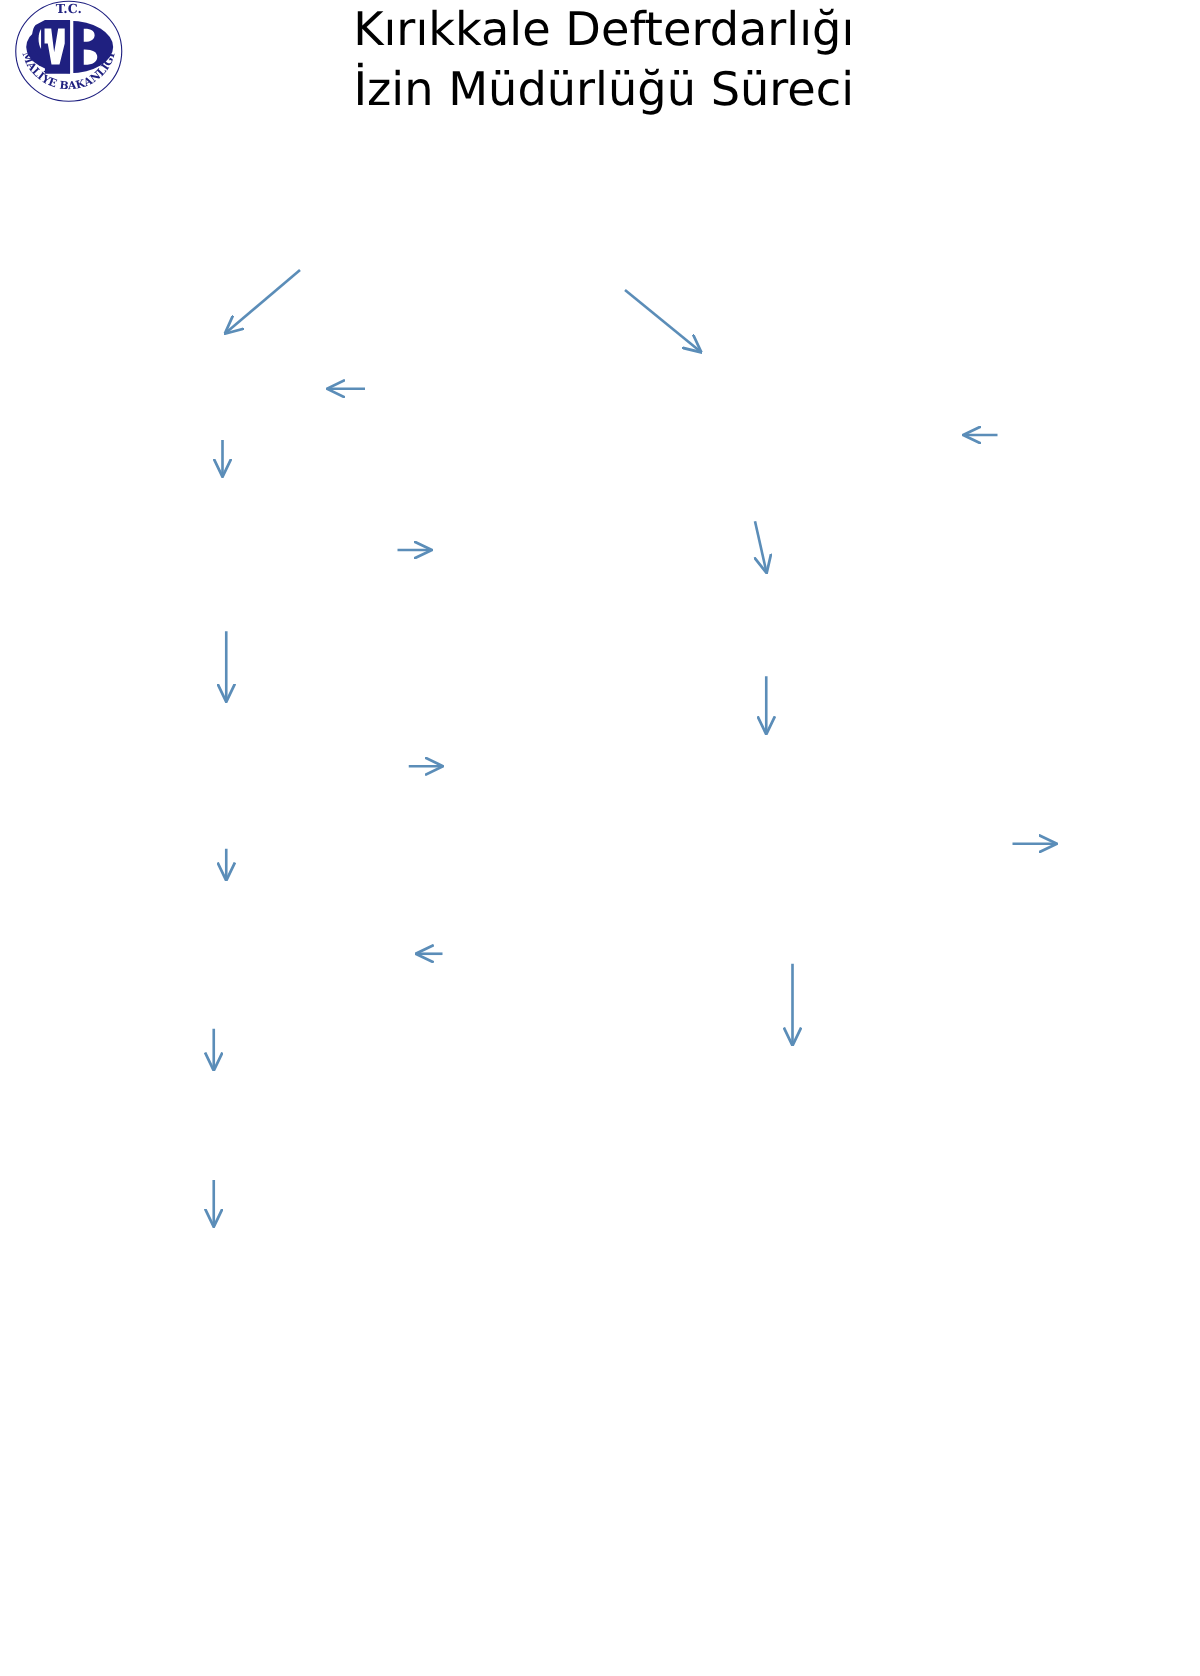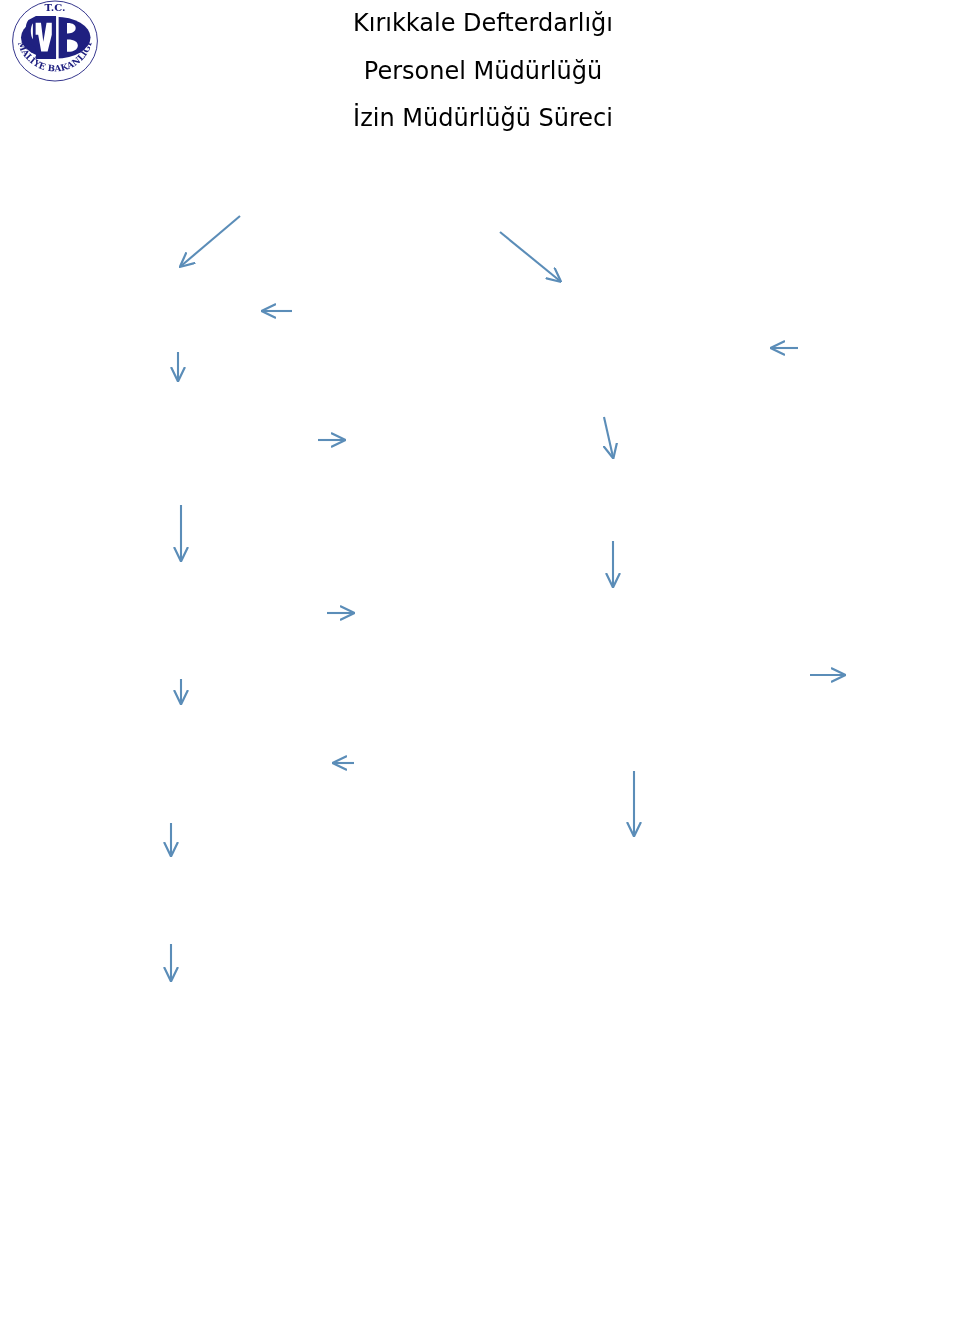--- a/index.html
+++ b/index.html
@@ -1,19 +1,19 @@
 <!DOCTYPE html>
 <html><head>
 <meta charset="utf-8">
 <style>
   html,body{margin:0;padding:0;background:#ffffff;}
   body{width:960px;height:1341px;position:relative;overflow:hidden;
        font-family:"DejaVu Sans",sans-serif;color:#000;-webkit-font-smoothing:antialiased;}
   .abs{position:absolute;}
-  #title{left:243px;top:0px;width:480px;text-align:center;font-size:24px;line-height:47.5px;white-space:nowrap;}
+  #title{left:243px;top:0px;width:480px;text-align:center;font-size:37px;line-height:47.5px;white-space:nowrap;}
   svg.layer{position:absolute;left:0;top:0;width:960px;height:1341px;}
 </style>
 </head>
 <body>
 
 <svg class="abs" id="logo" style="left:11px;top:0px;width:88px;height:82px;" viewBox="0 0 88 82">
   <ellipse cx="44" cy="41" rx="42.4" ry="40" fill="#fff" stroke="#1f2080" stroke-width="0.9"></ellipse>
   <text class="logo-tc" x="44" y="10.5" text-anchor="middle" font-family="'DejaVu Serif',serif" font-weight="bold" font-size="10" fill="#1f2080">T.C.</text>
   <g transform="translate(-12.5,-1) scale(1.07,0.93) translate(-1.5,2)">
 
@@ -33,21 +33,20 @@
     <path fill="#ffffff" d="M 65.5 41.6 C 72.2 41.4 75.6 44.0 75.6 48.0 C 75.6 52.3 72.0 55.0 65.5 54.8 Z"></path>
   </g>
   <path id="logoArc" d="M 7.5 44 A 37.5 35.5 0 0 0 80.5 44" fill="none" stroke="none"></path>
   <text font-family="'DejaVu Serif',serif" font-weight="bold" font-size="8.6" fill="#1f2080" letter-spacing="0.1">
     <textPath href="#logoArc" startOffset="50%" text-anchor="middle">MALİYE BAKANLIĞI</textPath>
   </text>
 </svg>
 
 <div class="abs" id="title">
     <div>Kırıkkale Defterdarlığı</div>
-    <div>Personel Müdürlüğü</div>
     <div>İzin Müdürlüğü Süreci</div>
   </div>
 
 <svg class="layer" id="connectors">
   <defs>
     <marker id="ah" viewBox="0 0 10 10" refX="8.6" refY="5" markerWidth="7.2" markerHeight="7.2" orient="auto-start-reverse">
       <path d="M 0 0.4 L 9.6 5 L 0 9.6" fill="none" stroke="#5b8db8" stroke-width="1.45"></path>
     </marker>
   </defs>
   <g fill="none" stroke="#5b8db8" stroke-width="2.1" marker-end="url(#ah)">

